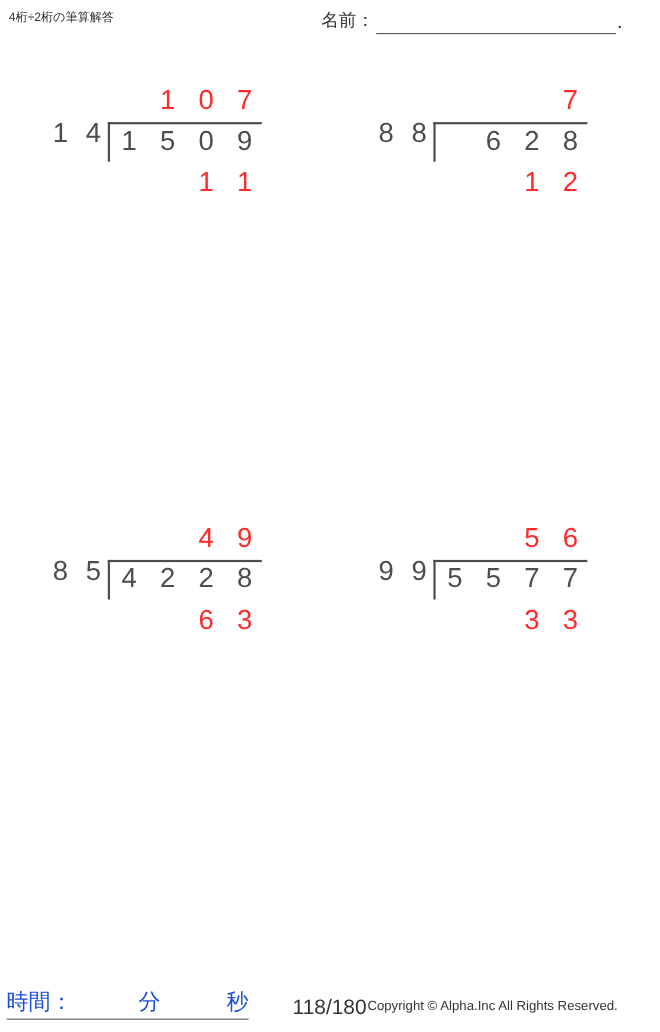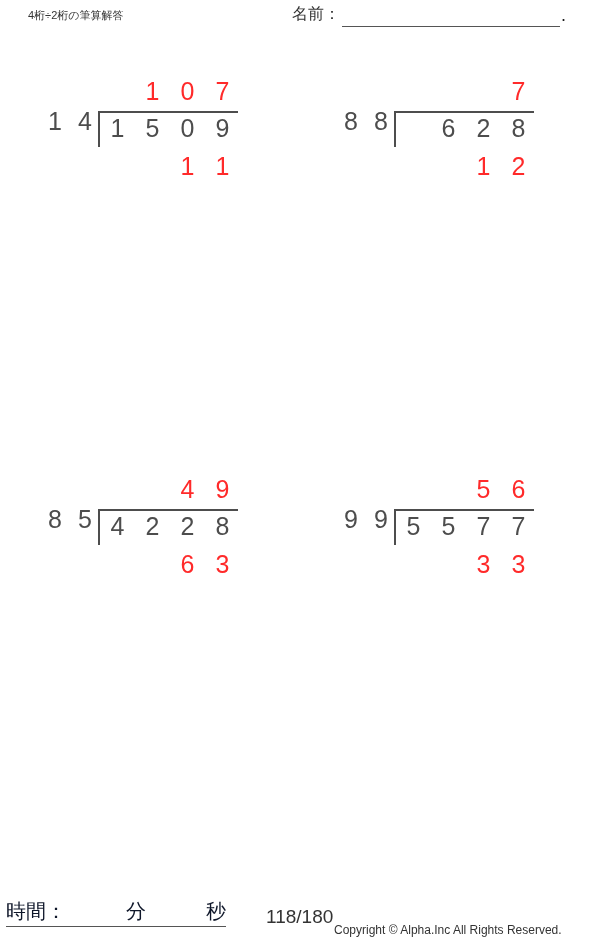--- a/index.html
+++ b/index.html
@@ -25,28 +25,27 @@
     height: 44px;
   }
   #worksheet-title {
     position: absolute;
     left: 8px;
     top: 8px;
     font-size: 11px;
     color: #333333;
     letter-spacing: 0px;
     white-space: nowrap;
-    margin-left: 20px;
   }
   #name-field {
     position: absolute;
     left: 292px;
     top: 4px;
     display: flex;
-    align-items: flex-start;
+    align-items: center;
     height: 30px;
   }
   #name-input-line {
     display: inline-block;
     width: 218px;
     height: 22px;
     border-bottom: 1.5px solid #555555;
     margin-left: 2px;
   }
   #name-period {
@@ -148,42 +147,41 @@
     left: 0;
     top: 884px;
     width: 600px;
     height: 54px;
   }
   #time-field {
     position: absolute;
     left: 6px;
     top: 14px;
     font-size: 20px;
-    color: #0f172a;
+    color: #1d4ed8;
     border-bottom: 1.5px solid #555555;
     padding-bottom: 2px;
     white-space: pre;
     line-height: 26px;
   }
   #page-number {
     position: absolute;
     left: 266px;
     top: 22px;
     font-size: 19px;
     color: #333333;
     white-space: nowrap;
   }
   #copyright {
     position: absolute;
     left: 334px;
     top: 23px;
     font-size: 12px;
     color: #333333;
     white-space: nowrap;
-    margin-top: 16px;
   }
 </style>
 </head>
 <body>
 
 <div id="worksheet-header">
   <div id="worksheet-title">4桁÷2桁の筆算解答</div>
   <div id="name-field">
     <span>名前：</span>
     <span id="name-input-line" placeholder=""></span>

